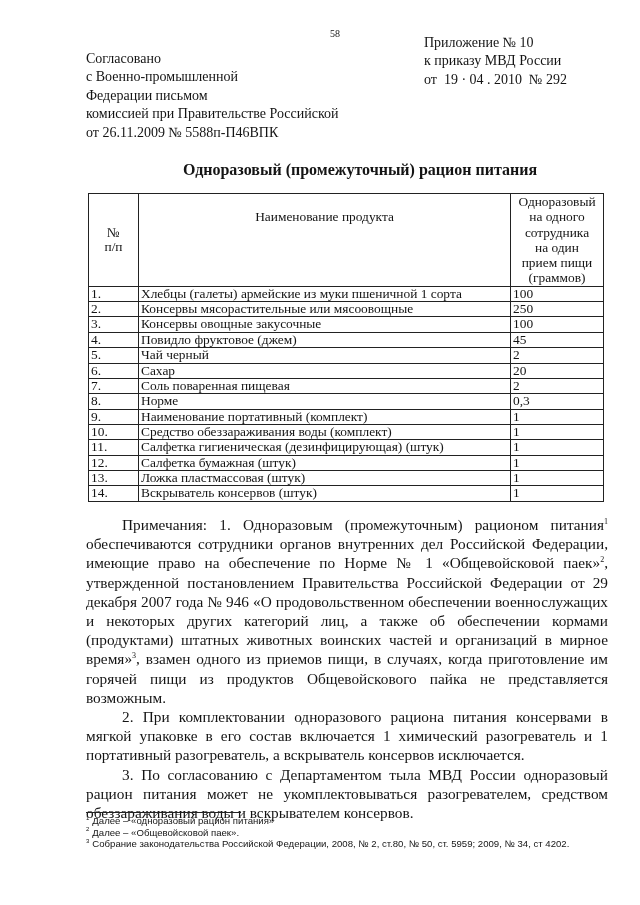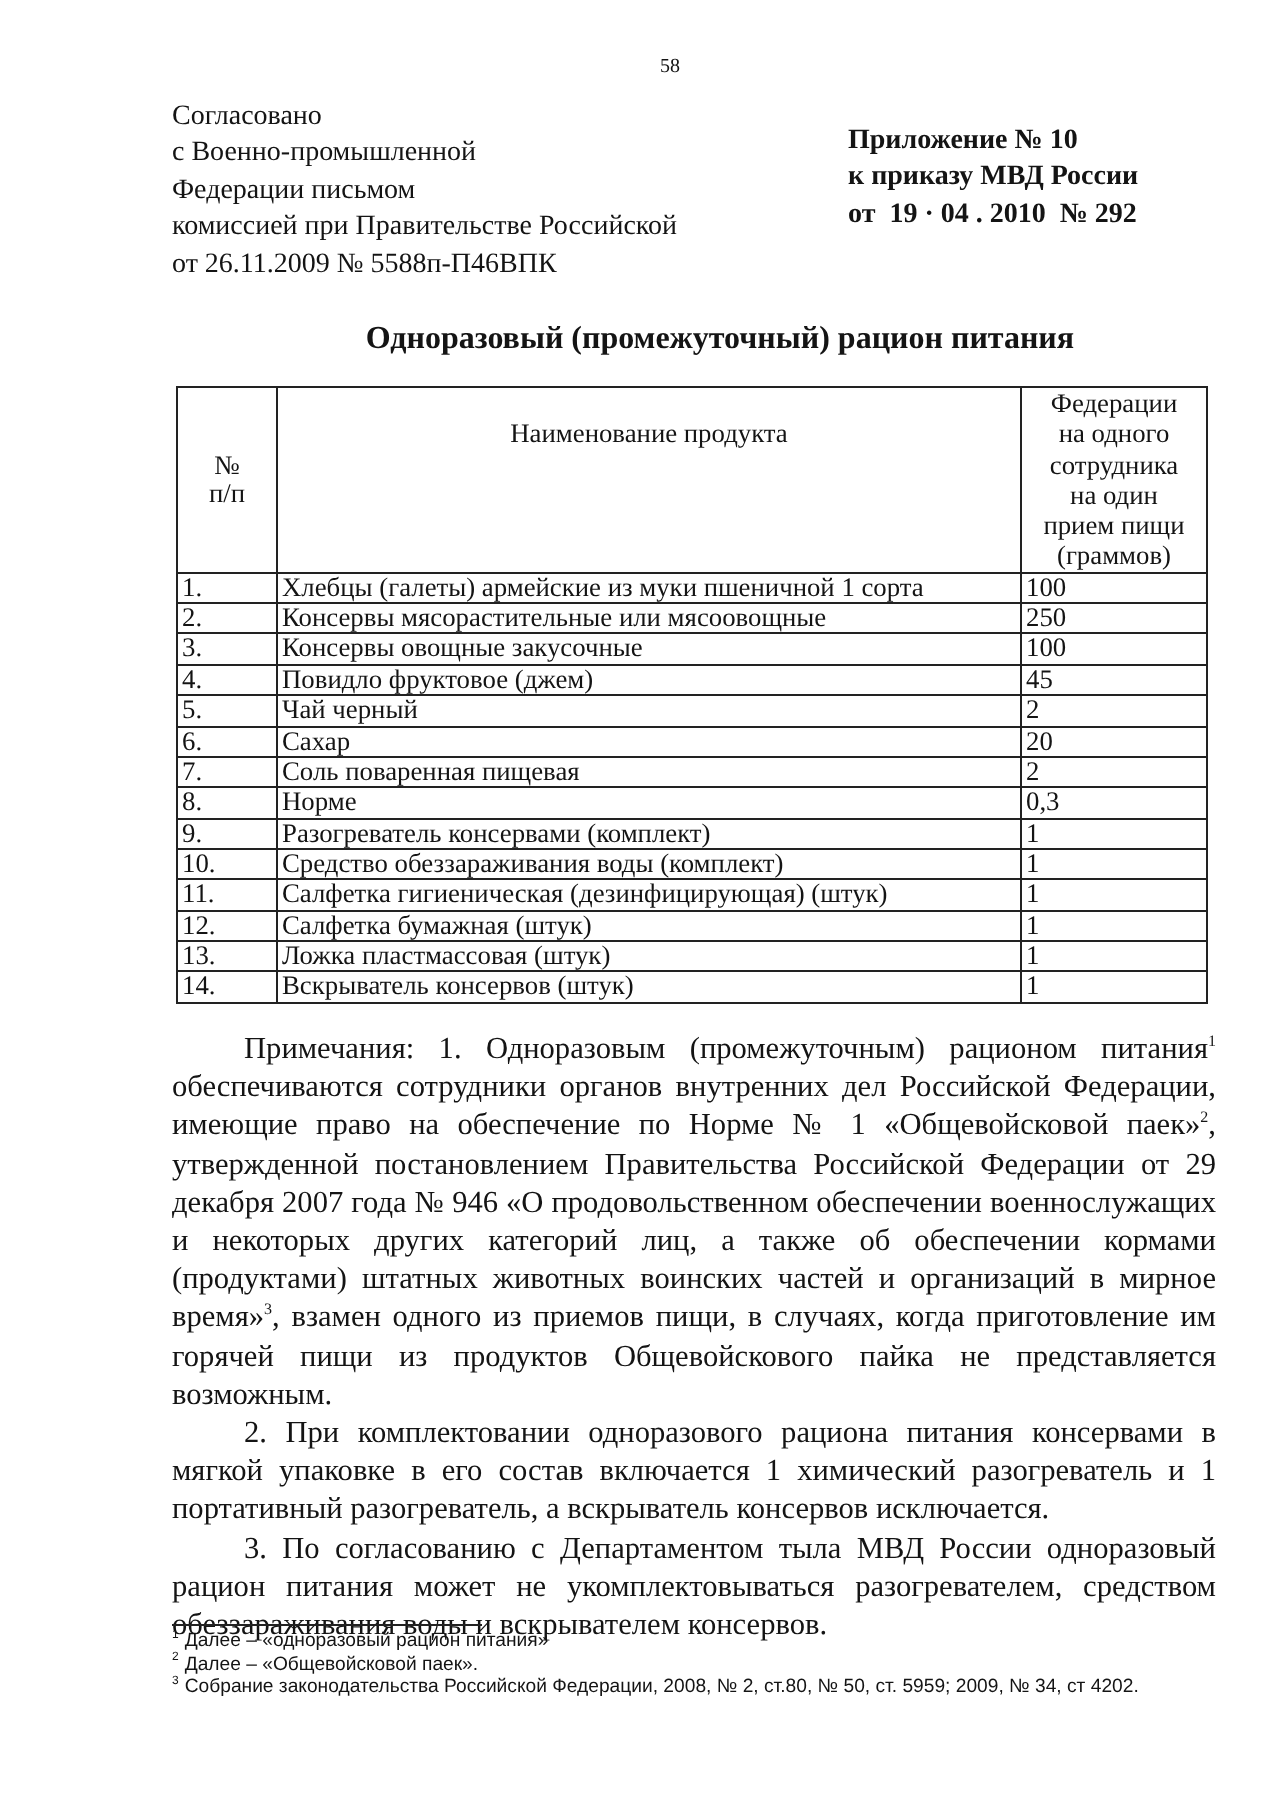--- a/index.html
+++ b/index.html
@@ -2,21 +2,21 @@
 <html><head>
 <meta charset="utf-8">
 <style>
   html, body { margin:0; padding:0; background:#ffffff; }
   body { width:640px; height:905px; position:relative; overflow:hidden;
          font-family:"Liberation Serif", "DejaVu Serif", serif; color:#141414; }
   .abs { position:absolute; }
   #page-num { left:330px; top:28px; width:24px; text-align:left; font-size:10px; }
   .hdr-block { font-size:14px; line-height:18.4px; }
   #left-hdr { left:86px; top:50px; }
-  #right-hdr { left:424px; top:62px;font-weight:bold; }
+  #right-hdr { left:424px; top:34px; }
   .hdr-line { white-space:nowrap; }
   #doc-title { left:0; width:640px; top:161px; text-align:center; font-weight:bold; font-size:16px;margin-left:40px; }
   table#ration { position:absolute; left:88px; top:193px; width:516px; border-collapse:collapse;
                  font-size:13.4px; line-height:14px; }
   #ration td, #ration th { border:1px solid #222; padding:0 2px; vertical-align:top; }
   #ration th { font-weight:normal; text-align:center; }
   #ration thead tr { height:92px; }
   #ration th.c-num { width:45px; vertical-align:middle; }
   #ration th.c-name { vertical-align:top; padding-top:16px; }
   #ration th.c-qty { width:88px; vertical-align:top; padding-top:0px; line-height:15.3px; }
@@ -54,21 +54,21 @@
 
 <table id="ration">
   <thead>
     <tr>
       <th class="c-num">
         <div>№</div>
         <div>п/п</div>
       </th>
       <th class="c-name">Наименование продукта</th>
       <th class="c-qty">
-        <div>Федерации</div>
+        <div>Одноразовый</div>
         <div>на одного</div>
         <div>сотрудника</div>
         <div>на один</div>
         <div>прием пищи</div>
         <div>(граммов)</div>
       </th>
     </tr>
   </thead>
   <tbody id="ration-body">
       <tr>
@@ -106,21 +106,21 @@
         <td>Соль поваренная пищевая</td>
         <td>2</td>
       </tr>
       <tr>
         <td>8.</td>
         <td>Норме</td>
         <td>0,3</td>
       </tr>
       <tr>
         <td>9.</td>
-        <td>Разогреватель консервами (комплект)</td>
+        <td>Наименование портативный (комплект)</td>
         <td>1</td>
       </tr>
       <tr>
         <td>10.</td>
         <td>Средство обеззараживания воды (комплект)</td>
         <td>1</td>
       </tr>
       <tr>
         <td>11.</td>
         <td>Салфетка гигиеническая (дезинфицирующая) (штук)</td>

